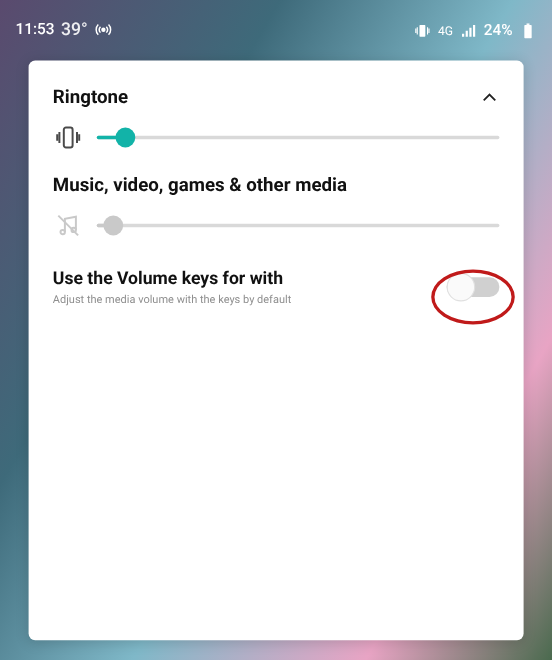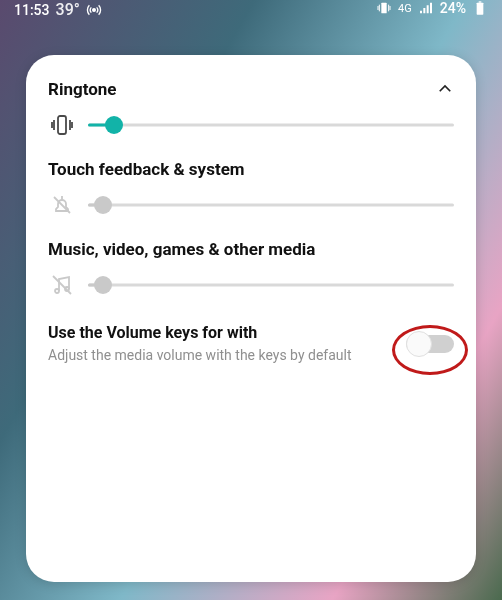--- a/index.html
+++ b/index.html
@@ -7,41 +7,41 @@
   body {
     font-family: -apple-system, "Segoe UI", Roboto, Arial, sans-serif;
     background: linear-gradient(120deg, #5a4a6e 0%, #3e6a7a 30%, #7fb8c8 55%, #e8a4c4 80%, #4a6a4e 100%);
     position: relative;
   }
 
   
   .status-bar {
     height: 36px;
     display: flex;
-    align-items: flex-start;
+    align-items: flex-end;
     justify-content: space-between;
     padding: 0 14px;
     color: #fff;
     font-size: 14px;
     font-weight: 500;
   }
   .status-left, .status-right { display: flex; align-items: center; gap: 6px; }
   .status-left .sep { opacity: .9; font-size: 16px; }
   .ic { display: inline-flex; align-items: center; justify-content: center; }
   .status-ic { width: 16px; height: 16px; color:#fff; }
 
   
   .card {
     position: absolute;
     top: 55px;
     left: 26px;
     right: 26px;
     bottom: 18px;
     background: #fff;
-    border-radius: 28px;
+    border-radius: 6px;
     padding: 24px 22px 14px 22px;
     box-shadow: 0 2px 12px rgba(0,0,0,0.15);
   }
 
   .section { margin-bottom: 22px; }
   .section-header {
     display: flex;
     align-items: center;
     justify-content: space-between;
     margin-bottom: 14px;
@@ -101,21 +101,21 @@
     padding-top: 4px;
   }
   .toggle-text { flex: 1 1 auto; padding-right:6px;}
   .toggle-title {
     font-size: 16px;
     font-weight: 700;
     color: #111;
     margin-bottom: 4px;
   }
   .toggle-desc {
-    font-size: 14px;
+    font-size: 10px;
     color: #8f8f8f;
     line-height: 1.3;
   }
   .switch {
     position: relative;
     flex: 0 0 48px;
     width: 48px; height: 26px;
   }
   .switch-track {
     position: absolute;
@@ -198,38 +198,20 @@
       </span>
       <div class="slider">
           <div class="track"></div>
           <div class="fill" style="width: 7%;"></div>
           <div class="thumb" style="left: 7%;"></div>
         </div>
     </div>
   </div>
 
 
-  <div class="section">
-    <div class="section-header">
-      <div class="section-title">Touch feedback &amp; system</div>
-    </div>
-    <div class="slider-row">
-      <span class="ic row-icon">
-        <svg viewBox="0 0 24 24" width="24" height="24" fill="none" stroke="currentColor" stroke-width="1.8">
-          <path d="M12 3v4M12 7a4 4 0 0 0-4 4v3l-2 2v2h12v-2l-2-2v-3a4 4 0 0 0-4-4z"></path>
-          <line x1="4" y1="4" x2="20" y2="20"></line>
-        </svg>
-      </span>
-      <div class="slider">
-          <div class="track"></div>
-          <div class="fill" style="width: 4%; background: rgb(201, 201, 201);"></div>
-          <div class="thumb muted" style="left: 4%;"></div>
-        </div>
-    </div>
-  </div>
 
   <div class="section">
     <div class="section-header">
       <div class="section-title">Music, video, games &amp; other media</div>
     </div>
     <div class="slider-row">
       <span class="ic row-icon">
         <svg viewBox="0 0 24 24" width="24" height="24" fill="none" stroke="currentColor" stroke-width="1.8">
           <path d="M9 18V6l10-2v12"></path>
           <circle cx="7" cy="18" r="2"></circle>

